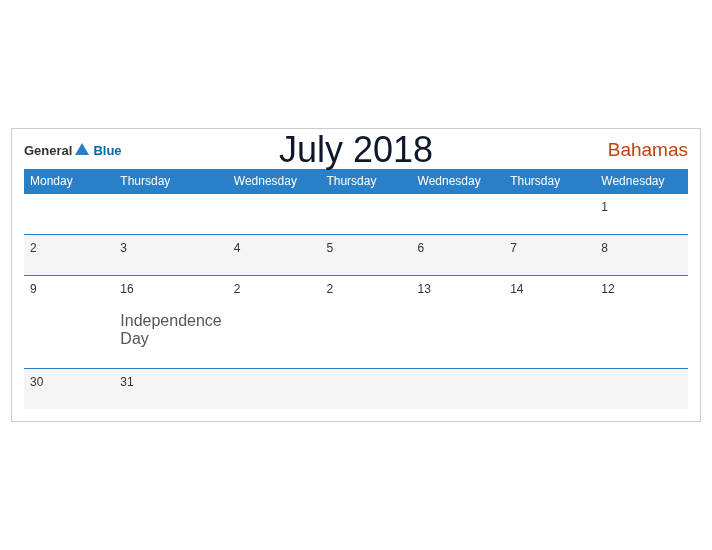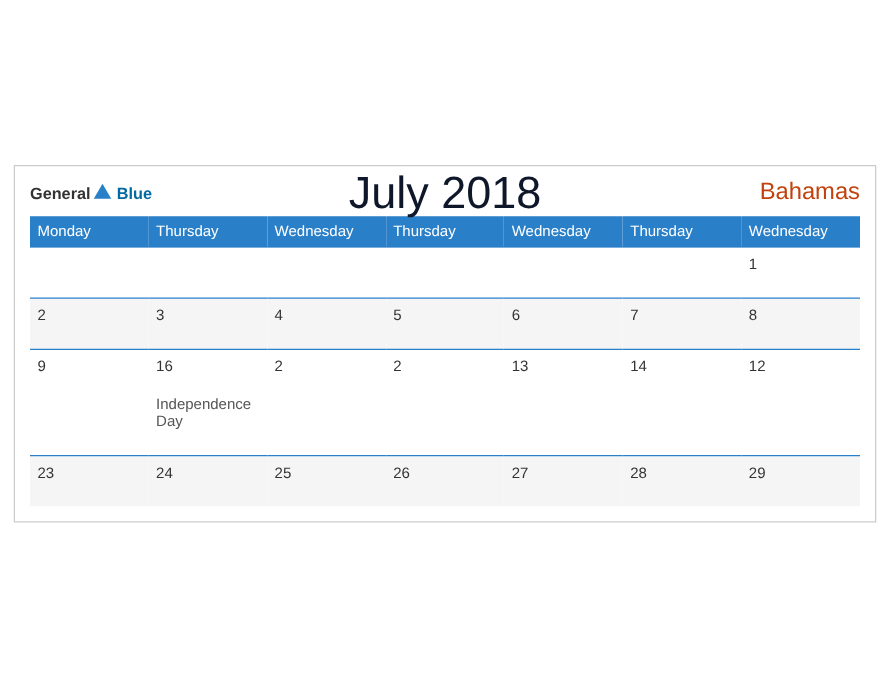--- a/index.html
+++ b/index.html
@@ -96,21 +96,21 @@
     }
     .calendar-table tbody tr:nth-child(even) td {
       background: #f5f5f5;
     }
     .day-num {
       font-size: 12px;
       color: #333;
       display: block;
     }
     .event-text {
-      font-size: 12px;
+      font-size: 16px;
       color: #555;
       display: block;
       margin-top: 16px;
     }
   </style>
 </head>
 <body>
 
 <div class="calendar-container">
   <div class="header">
@@ -195,36 +195,26 @@
           </td>
           <td>
             <span class="day-num">14</span>
           </td>
           <td>
             <span class="day-num">12</span>
           </td>
         </tr>
         <tr>
           <td>
-            <span class="day-num">23</span>
-          </td>
-          <td>
-            <span class="day-num">24</span>
-          </td>
-          <td>
-            <span class="day-num">25</span>
-          </td>
-          <td>
-            <span class="day-num">26</span>
-          </td>
-          <td>
-            <span class="day-num">27</span>
-          </td>
-          <td>
-            <span class="day-num">28</span>
-          </td>
-          <td>
-            <span class="day-num">29</span>
-          </td>
+            <span class="day-num">30</span>
+          </td>
+          <td>
+            <span class="day-num">31</span>
+          </td>
+          <td></td>
+          <td></td>
+          <td></td>
+          <td></td>
+          <td></td>
         </tr>
       </tbody>
   </table>
 </div>
 
 </body></html>

